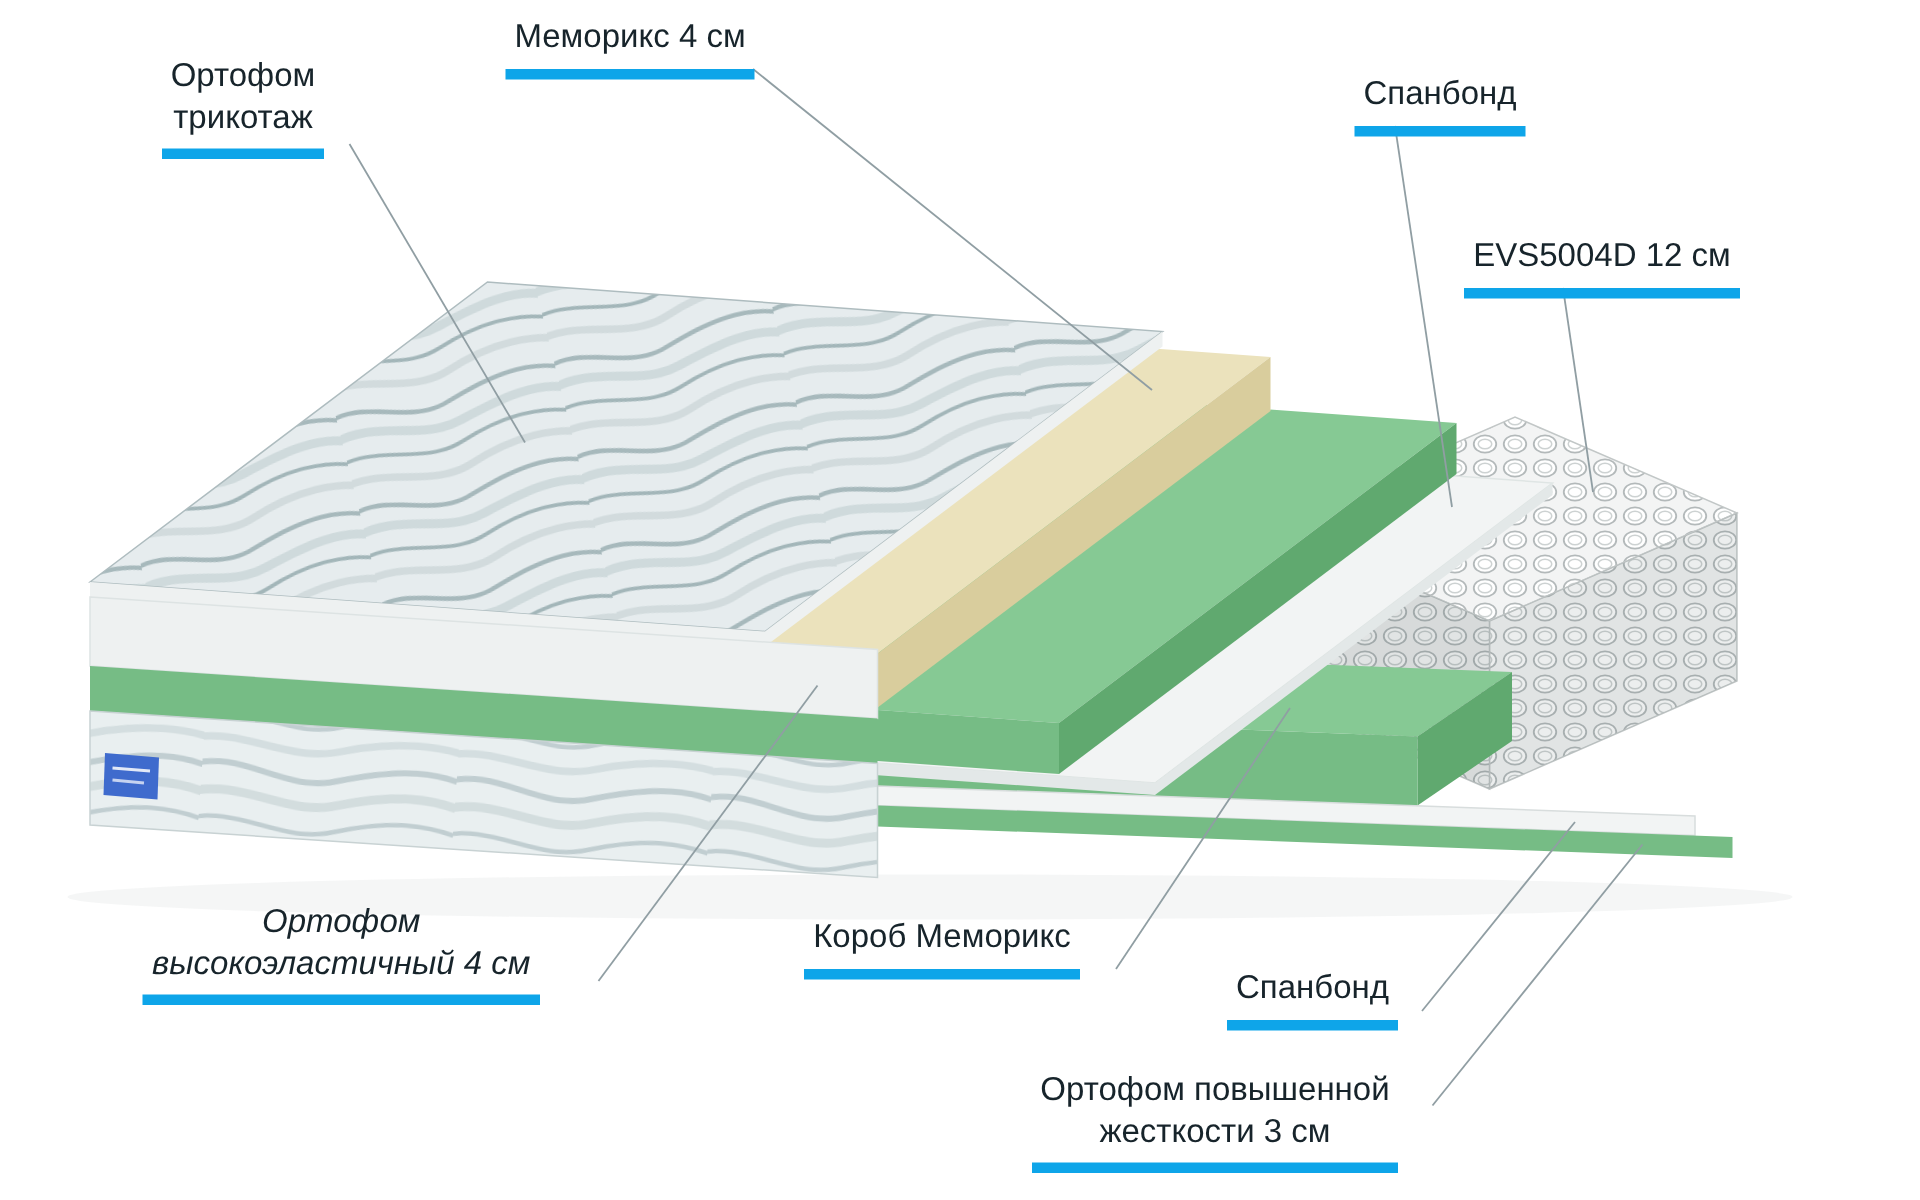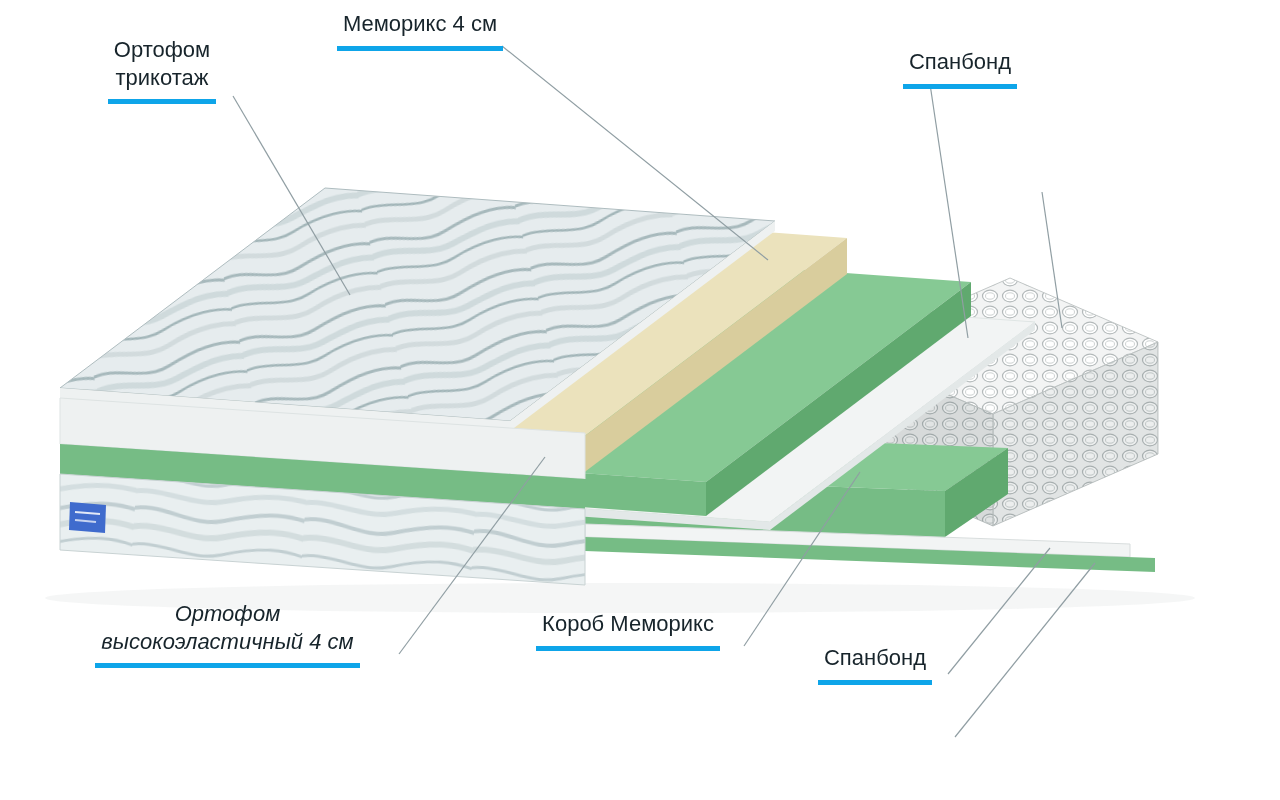--- a/index.html
+++ b/index.html
@@ -16,21 +16,21 @@
     text-align:center;
     color:#17242b;
     font-size:22px;
     line-height:1.25;
     z-index:5;
   }
   .label-text{
     display:inline-block;
     white-space:pre-line;
     padding:0 6px 8px 6px;
-    border-bottom:5px solid #0ea5e9;
+    border-bottom:7px solid #0ea5e9;
     text-align:center;
   }
 </style>
 </head>
 <body>
 
 <div class="stage">
 
   <svg class="diagram-svg" width="1280" height="800" viewBox="0 0 1280 800">
     <defs>
@@ -130,28 +130,35 @@
   </div>
 
   <div class="label" style="left:320px; top:10px; width:200px;">
     <span class="label-text">Меморикс 4 см</span>
   </div>
 
   <div class="label" style="left:880px; top:48px; width:160px;">
     <span class="label-text">Спанбонд</span>
   </div>
 
+  <div class="label" style="left:948px; top:156px; width:240px;">
+    <span class="label-text">EVS5004D 12 см</span>
+  </div>
 
   <div class="label" style="left:55px; top:600px; width:345px;font-style:italic;">
     <span class="label-text">Ортофом
 высокоэластичный 4 см</span>
   </div>
 
   <div class="label" style="left:508px; top:610px; width:240px;">
     <span class="label-text">Короб Меморикс</span>
   </div>
 
   <div class="label" style="left:800px; top:644px; width:150px;">
     <span class="label-text">Спанбонд</span>
   </div>
 
+  <div class="label" style="left:660px; top:712px; width:300px;">
+    <span class="label-text">Ортофом повышенной
+жесткости 3 см</span>
+  </div>
 
 </div>
 
 </body></html>

